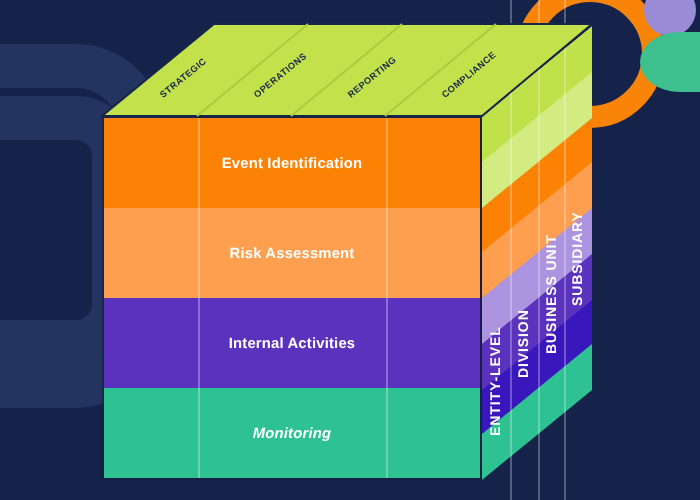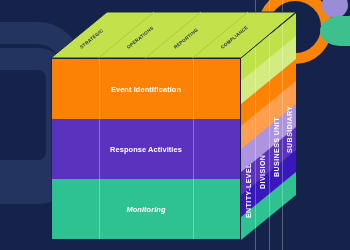--- a/index.html
+++ b/index.html
@@ -162,22 +162,25 @@
       <span class="rlabel" style="left:31.5px; top:119px;">BUSINESS UNIT</span>
       <span class="rlabel" style="left:45px; top:95px;">SUBSIDIARY</span>
     </div>
   </div>
 
   <div id="front">
 
       <div class="row" style="background: rgb(252, 130, 5);">
         <span class="label" style="color: rgb(255, 255, 255);">Event Identification</span>
       </div>
+      <div class="row" style="background: rgb(253, 159, 78);">
+        <span class="label" style="color: rgb(255, 255, 255);">Risk Assessment</span>
+      </div>
       <div class="row" style="background: rgb(91, 50, 189);">
-        <span class="label" style="color: rgb(255, 255, 255);">Response Activities</span>
+        <span class="label" style="color: rgb(255, 255, 255);">Internal Activities</span>
       </div>
       <div class="row" style="background: rgb(46, 193, 146);">
         <span class="label" style="color: rgb(255, 255, 255); font-style: italic;">Monitoring</span>
       </div>
       <div class="vdiv" style="left:47px;"></div>
       <div class="vdiv" style="left:141px;"></div>
     </div>
 
 </div>
 

